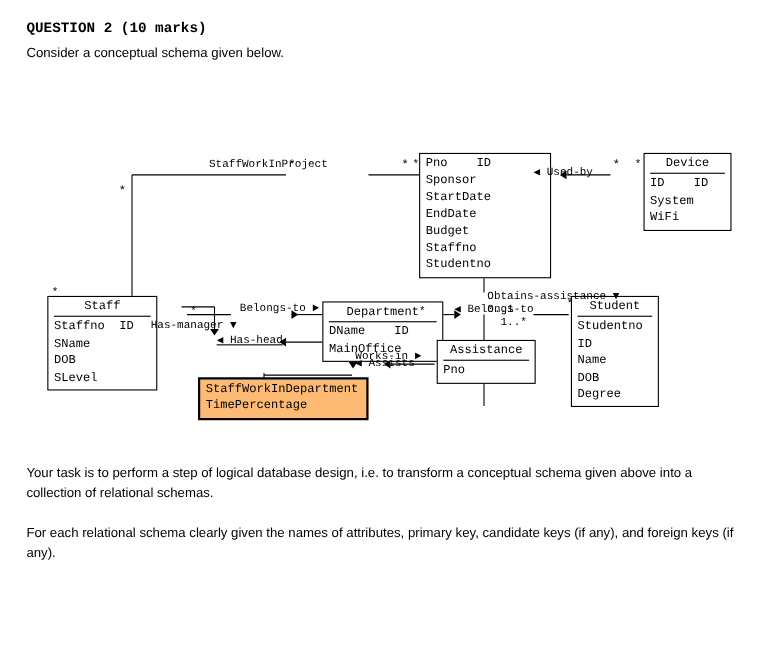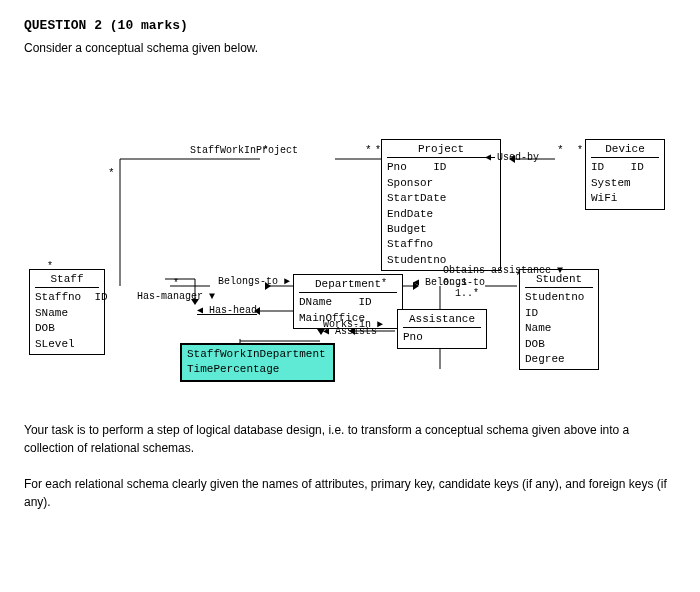--- a/index.html
+++ b/index.html
@@ -45,21 +45,21 @@
     .entity-title {
       text-align: center;
       font-weight: normal;
       border-bottom: 1px solid #000;
       margin-bottom: 2px;
     }
 
     .weak-entity-box {
       position: absolute;
       border: 2px solid #000;
-      background: #5eead4;
+      background: #fdba74;
       padding: 2px 5px;
       text-align: left;
       line-height: 1.4;
     }
 
     
     .diagram-svg {
       position: absolute;
       top: 0; left: 0;
       width: 100%;
@@ -146,30 +146,29 @@
 
     <polygon points="388,211 388,219 394,215" fill="#000"></polygon>
 
     <text x="490" y="208" font-size="11" font-family="Courier New">*</text>
     <line x1="492" y1="215" x2="460" y2="215" stroke="#000" stroke-width="1"></line>
 
     <line x1="95" y1="200" x2="95" y2="215" stroke="#000" stroke-width="1"></line>
   </svg>
 
   <div class="entity-box" style="left:356px; top:68px; width:120px;">
-    <div class="entity-title">Project</div>
     <div>Pno&nbsp;&nbsp;&nbsp;&nbsp;ID<br>Sponsor<br>StartDate<br>EndDate<br>Budget<br>Staffno<br>Studentno</div>
   </div>
 
   <div class="entity-box" style="left:560px; top:68px; width:80px;">
     <div class="entity-title">Device</div>
     <div>ID&nbsp;&nbsp;&nbsp;&nbsp;ID<br>System<br>WiFi</div>
   </div>
 
-  <div class="entity-box" style="left:4px; top:198px; width:76px;">
+  <div class="entity-box" style="left:18px; top:198px; width:100px;">
     <div class="entity-title">Staff</div>
     <div>Staffno&nbsp;&nbsp;ID<br>SName<br>DOB<br>SLevel</div>
   </div>
 
   <div class="entity-box" style="left:268px; top:203px; width:110px;">
     <div class="entity-title">Department</div>
     <div>DName&nbsp;&nbsp;&nbsp;&nbsp;ID<br>MainOffice</div>
   </div>
 
   <div class="entity-box" style="left:494px; top:198px; width:80px;">

